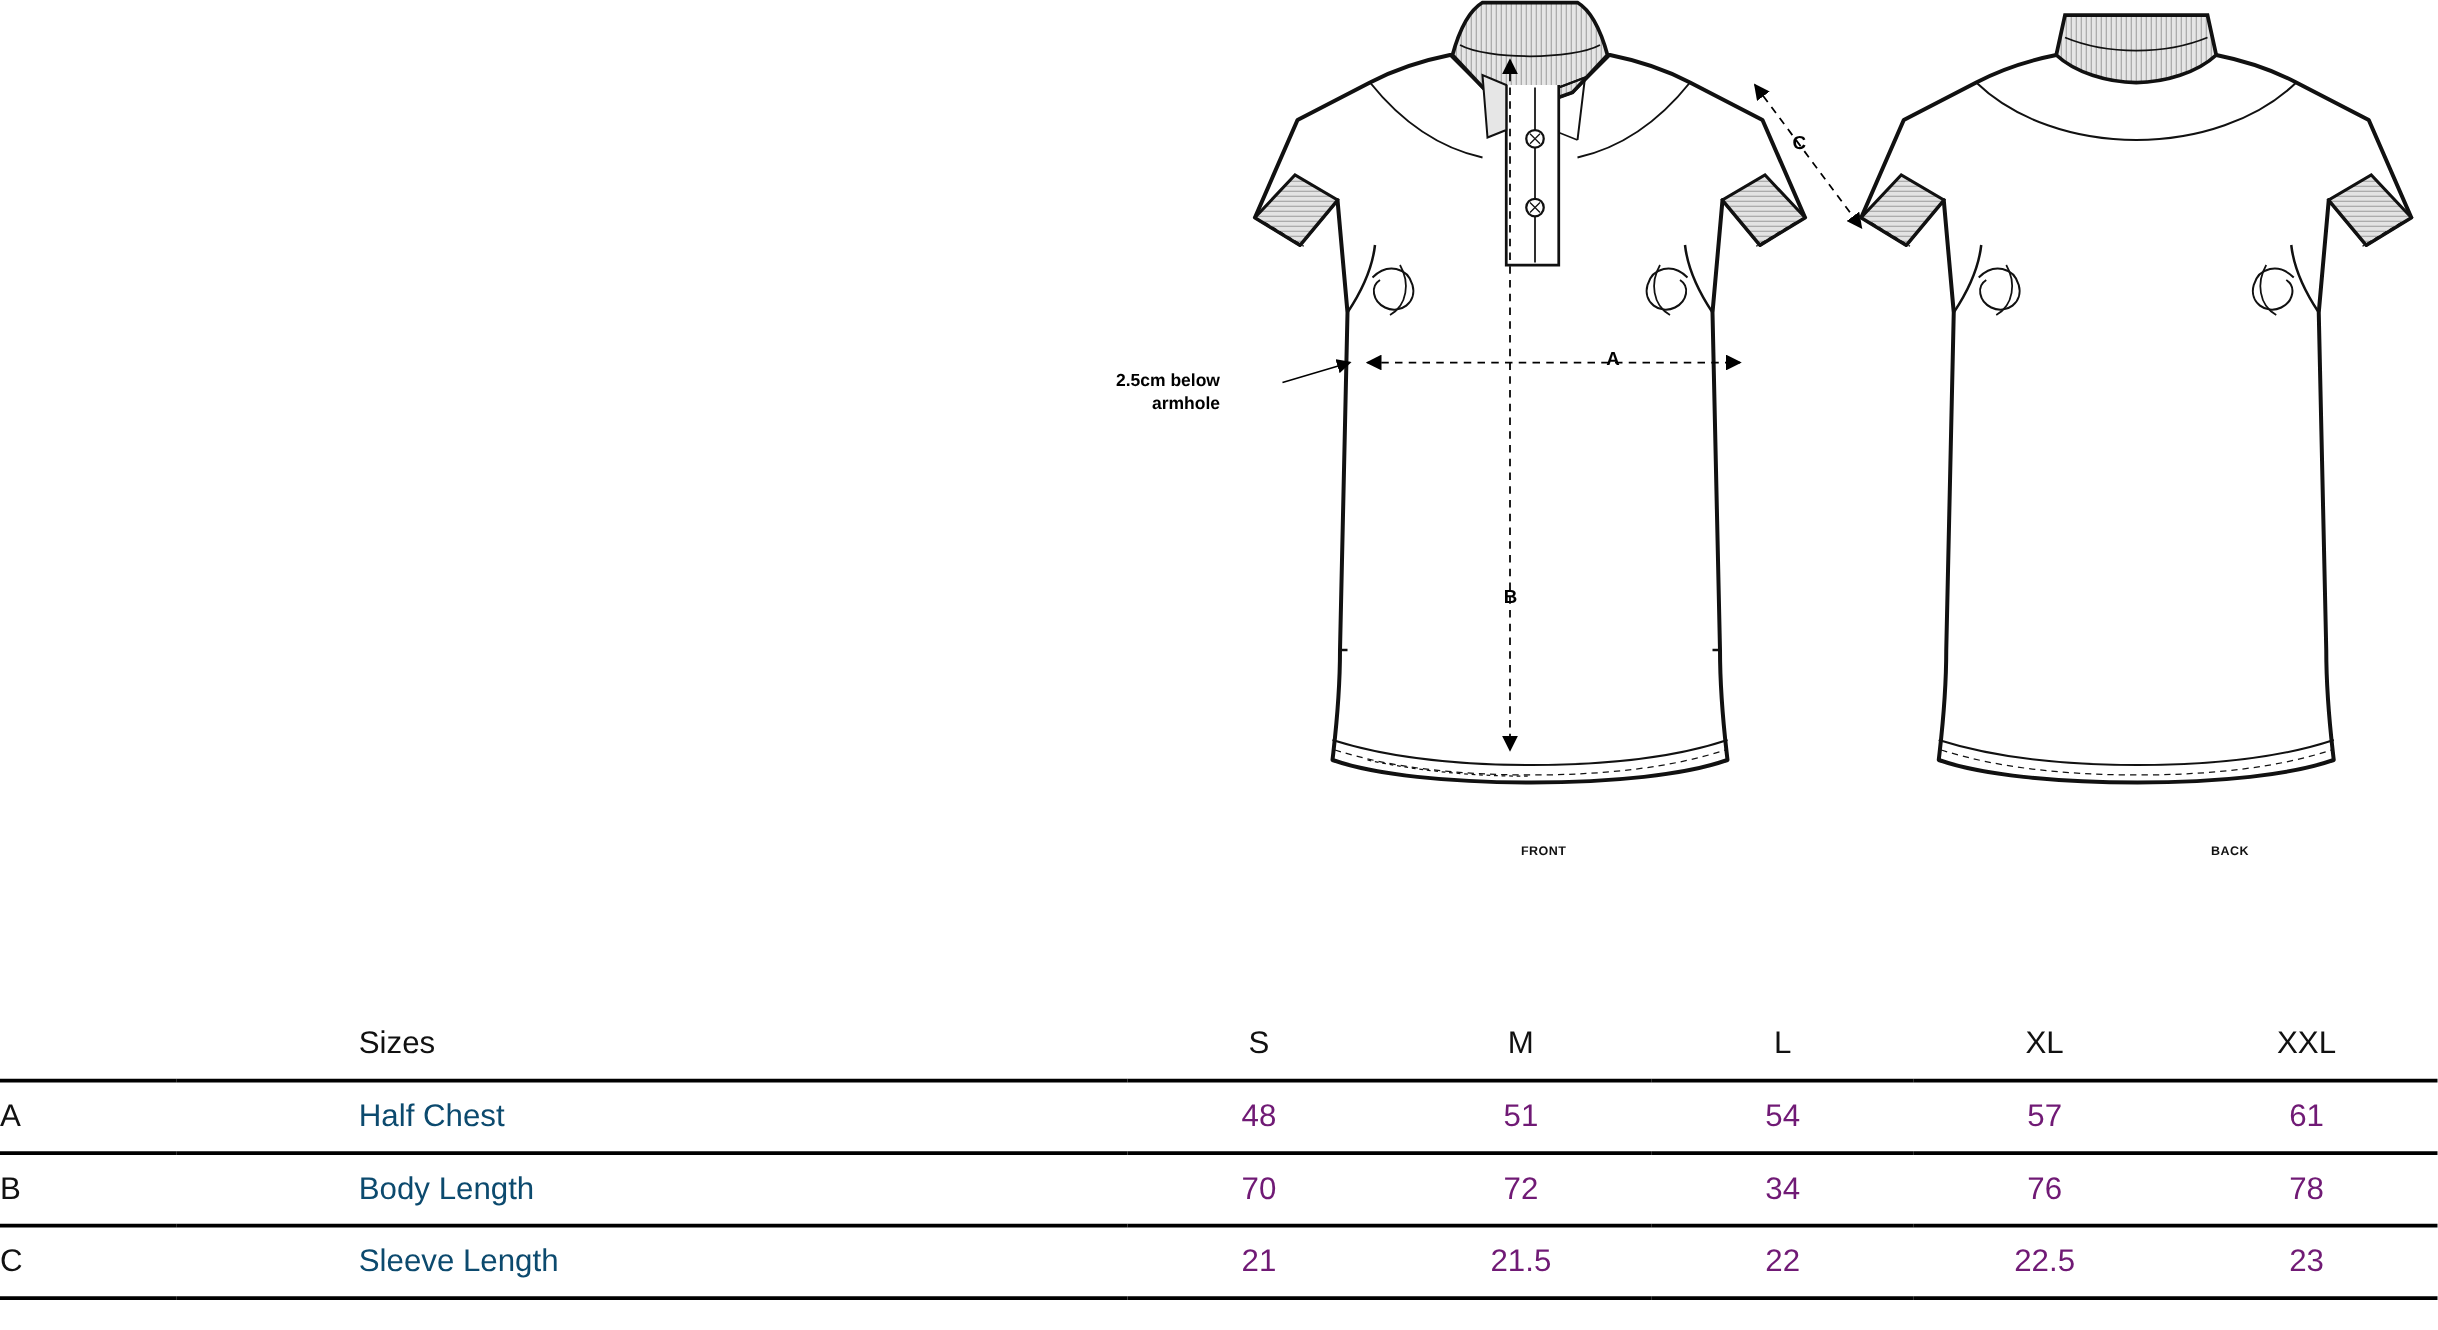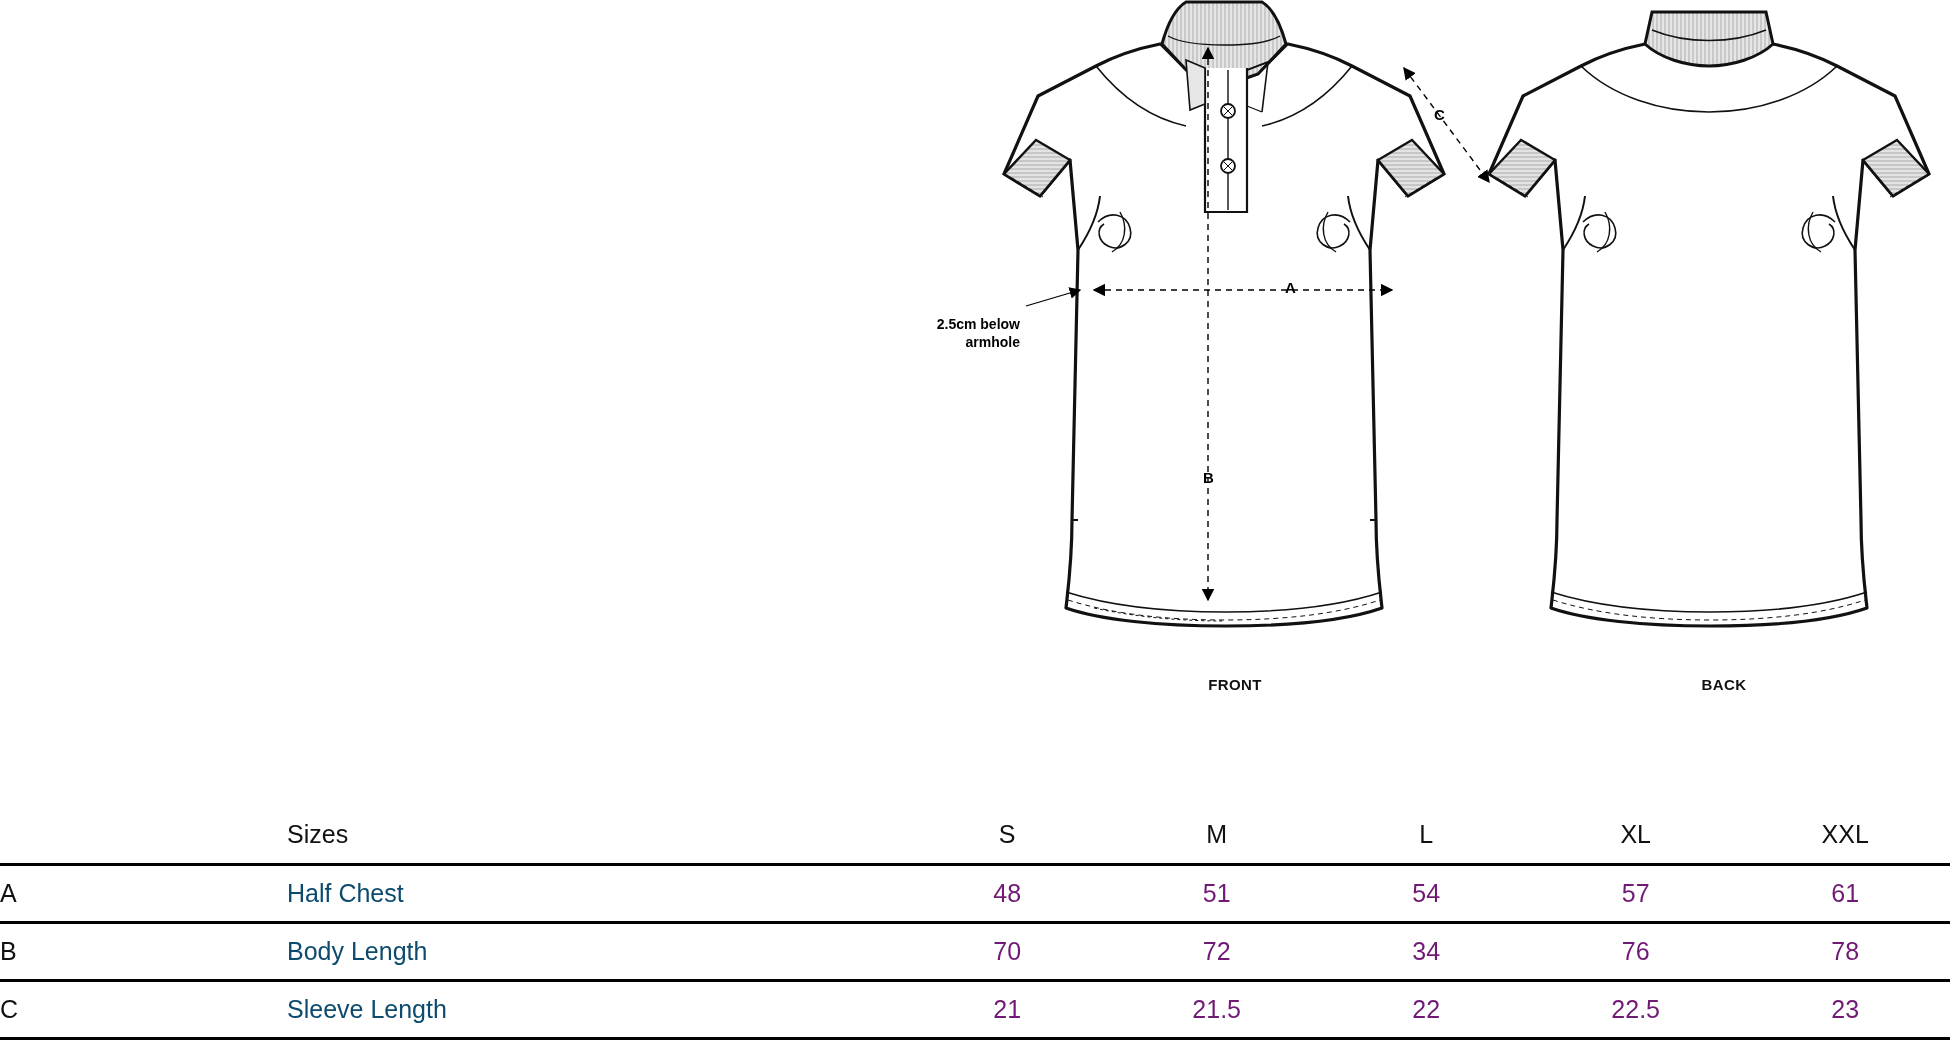--- a/index.html
+++ b/index.html
@@ -23,38 +23,38 @@
     top: 0;
     width: 1950px;
     height: 730px;
   }
   #illustration svg {
     display: block;
   }
 
   .view-caption {
     position: absolute;
-    font-size: 15px;
+    font-size: 10px;
     font-weight: 600;
     letter-spacing: 0.4px;
     color: #111;
     text-align: center;
   }
   #caption-front { left: 1175px; top: 676px; width: 120px; }
-  #caption-back  { left: 1664px; top: 676px; width: 120px; }
+  #caption-back  { left: 1724px; top: 676px; width: 120px; }
 
   .callout-text {
     position: absolute;
     font-size: 14px;
     font-weight: 600;
     line-height: 1.25;
     text-align: right;
     color: #000;
   }
-  #callout-armhole { left: 900px; top: 296px; width: 120px; margin-top: 20px; }
+  #callout-armhole { left: 856px; top: 296px; width: 120px; }
 
   .dim-label {
     position: absolute;
     font-size: 15px;
     font-weight: 600;
     color: #000;
   }
   #label-A { left: 1285px; top: 279px; }
   #label-B { left: 1203px; top: 469px; }
   #label-C { left: 1434px; top: 106px; }

